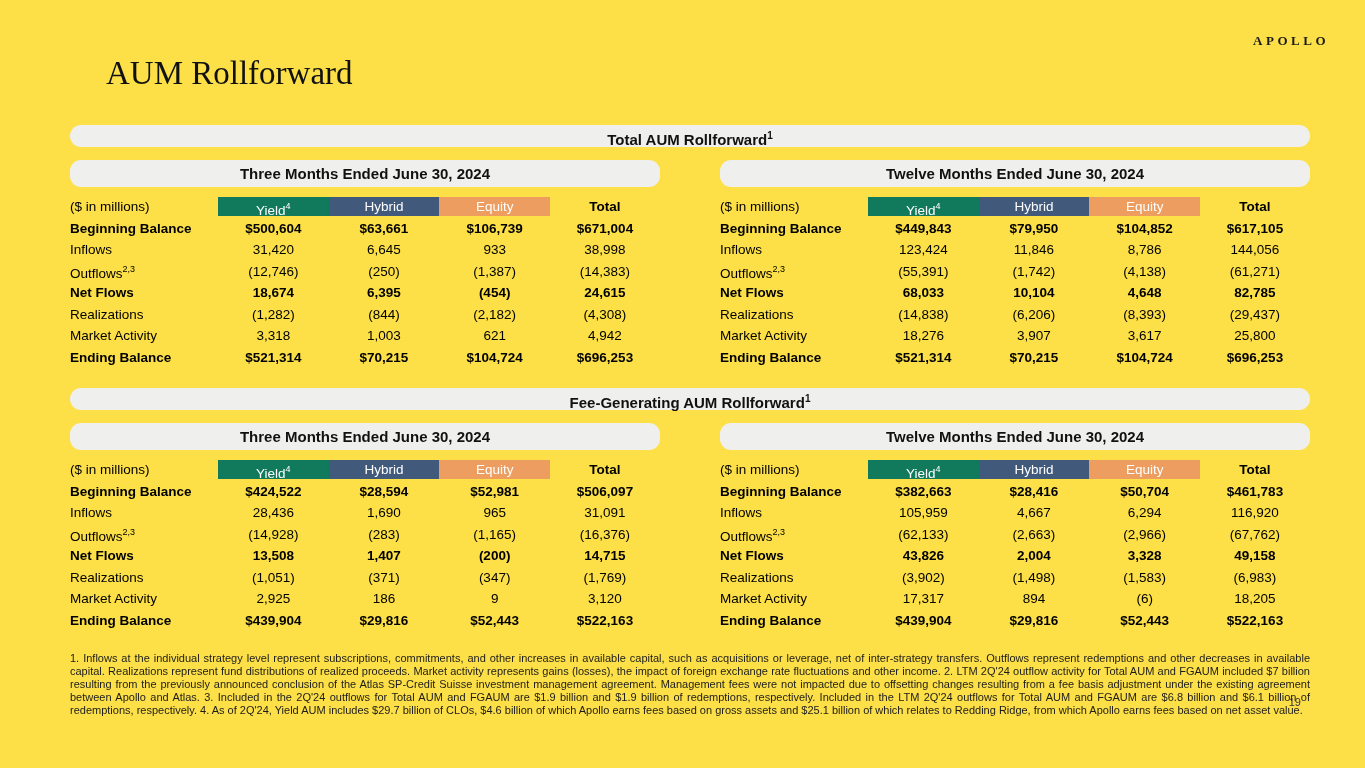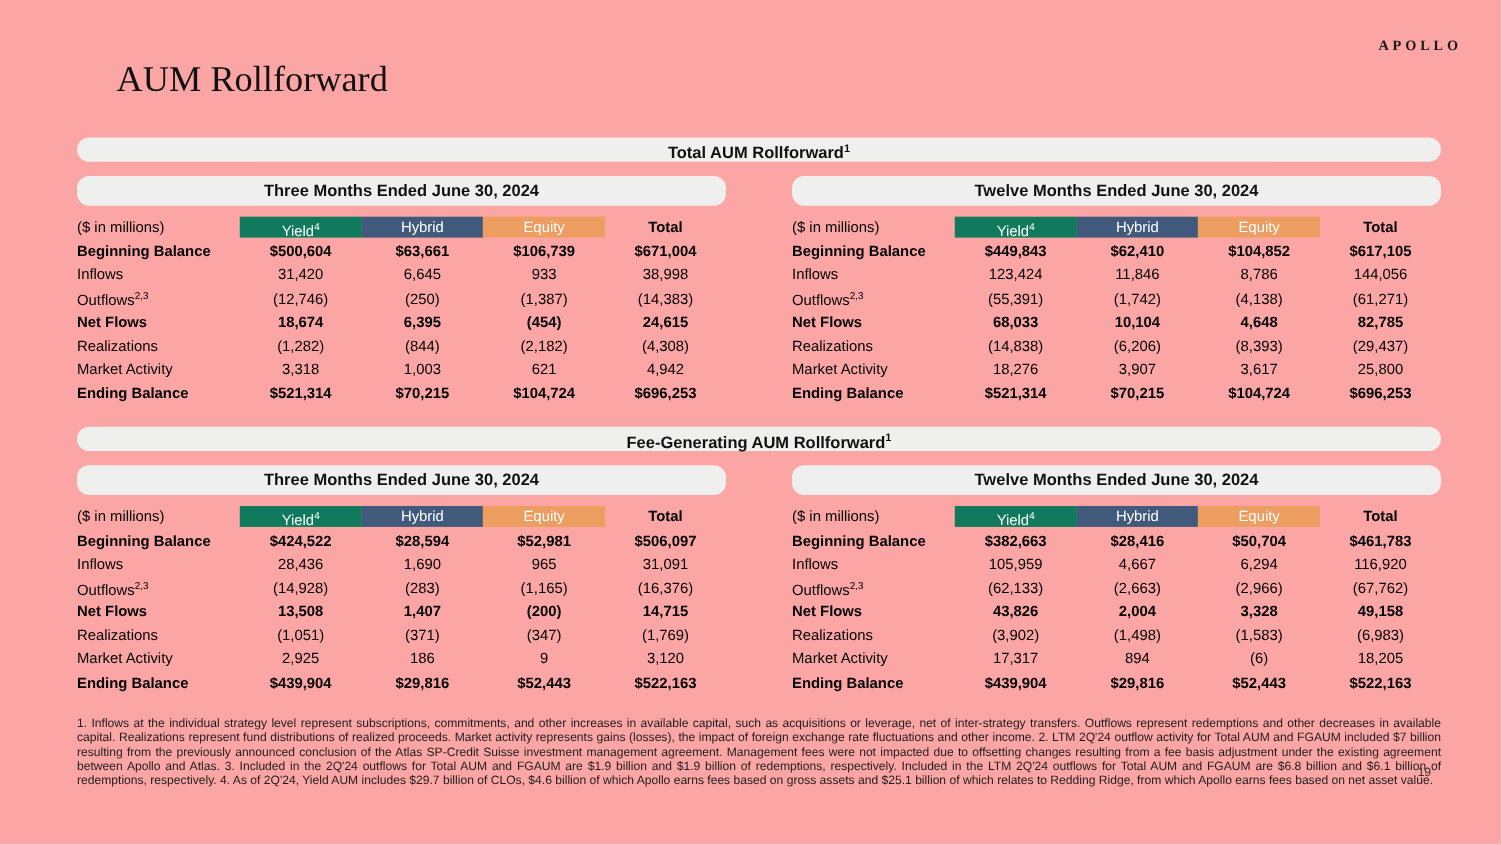--- a/index.html
+++ b/index.html
@@ -1,18 +1,18 @@
 <!DOCTYPE html>
 <html><head>
 <meta charset="utf-8">
 <style>
   * { margin:0; padding:0; box-sizing:border-box; }
   html,body { background:#fff; }
   .slide {
-    position:relative; width:1365px; height:768px; background:#fca5a5;
+    position:relative; width:1365px; height:768px; background:#fde047;
     font-family:"Liberation Sans", sans-serif; color:#000; overflow:hidden;
   }
   .logo {
     position:absolute; top:33px; right:36px;
     font-family:"Liberation Serif", serif; font-weight:700;
     font-size:13px; letter-spacing:3.5px; color:#1a1a1a;
   }
   .title {
     position:absolute; left:70px; top:55px;
     font-family:"Liberation Serif", serif; font-weight:400;
@@ -135,21 +135,21 @@
                 <div class="seg-pill" style="background: rgb(65, 89, 122);"><span>Hybrid</span></div>
               </div>
               <div class="tcell c-seg">
                 <div class="seg-pill" style="background: rgb(236, 157, 95);"><span>Equity</span></div>
               </div>
               <div class="tcell c-tot bold">Total</div>
             </div>
             <div class="trow bold">
               <div class="tcell c-lbl"><span>Beginning Balance</span></div>
               <div class="tcell c-seg">$449,843</div>
-              <div class="tcell c-seg">$62,410</div>
+              <div class="tcell c-seg">$79,950</div>
               <div class="tcell c-seg">$104,852</div>
               <div class="tcell c-tot">$617,105</div>
             </div>
             <div class="trow">
               <div class="tcell c-lbl"><span>Inflows</span></div>
               <div class="tcell c-seg">123,424</div>
               <div class="tcell c-seg">11,846</div>
               <div class="tcell c-seg">8,786</div>
               <div class="tcell c-tot">144,056</div>
             </div>

